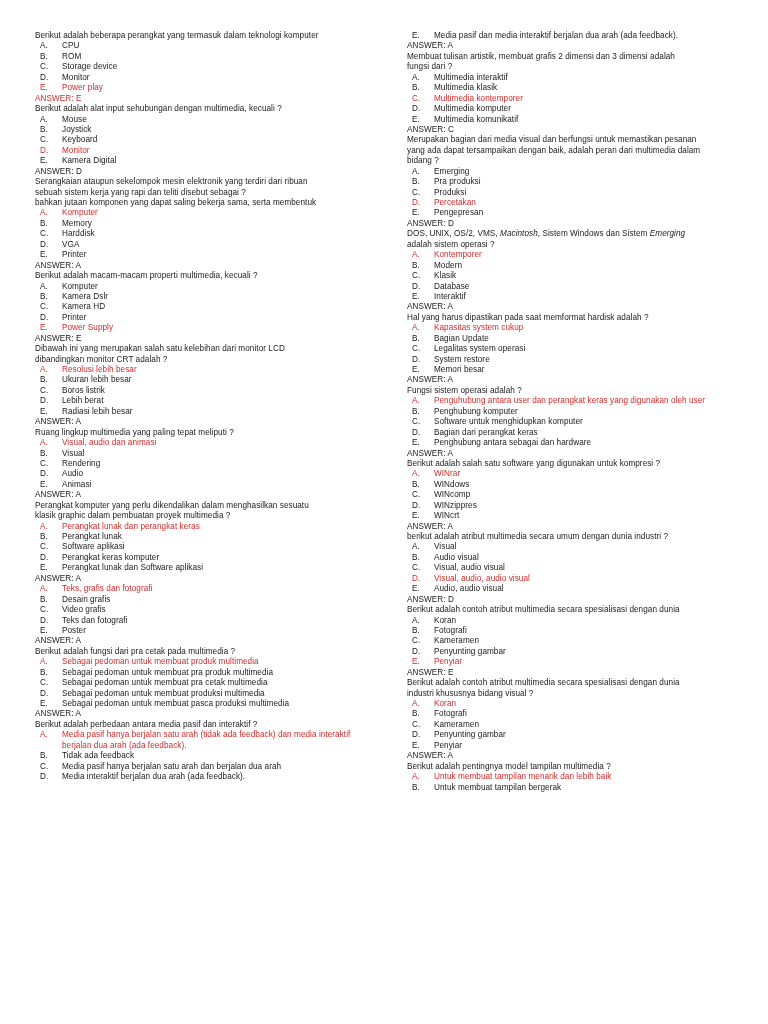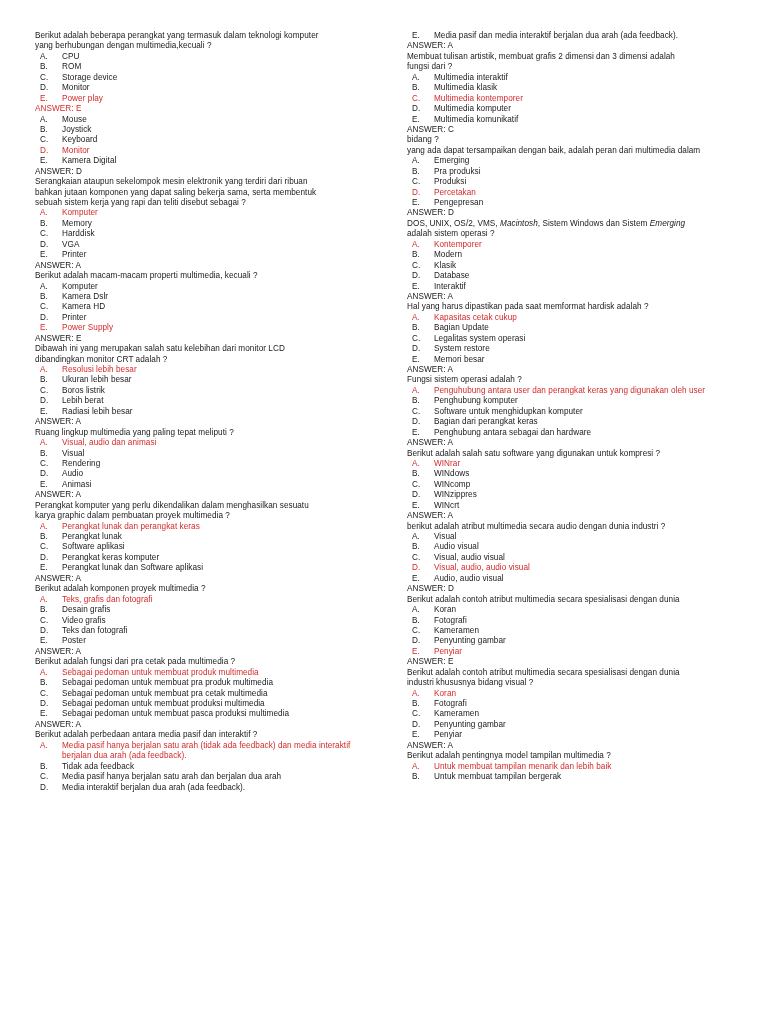--- a/index.html
+++ b/index.html
@@ -30,21 +30,20 @@
   .answer.red { color: #d42a2a; }
   em { }
 </style>
 </head>
 <body>
 
 <div class="page">
   <div class="col left" id="col-left">
       <div class="qblock">
         <div class="line q">Berikut adalah beberapa perangkat yang termasuk dalam teknologi komputer</div>
-        <div class="line q">yang berhubungan dengan multimedia,kecuali ?</div>
         <div class="opt line">
           <span class="letter">A.</span>
           <span class="text">CPU</span>
         </div>
         <div class="opt line">
           <span class="letter">B.</span>
           <span class="text">ROM</span>
         </div>
         <div class="opt line">
           <span class="letter">C.</span>
@@ -54,20 +53,21 @@
           <span class="letter">D.</span>
           <span class="text">Monitor</span>
         </div>
         <div class="opt correct line">
           <span class="letter">E.</span>
           <span class="text">Power play</span>
         </div>
         <div class="line answer red">ANSWER: E</div>
       </div>
       <div class="qblock">
+        <div class="line q">Berikut adalah alat input sehubungan dengan multimedia, kecuali ?</div>
         <div class="opt line">
           <span class="letter">A.</span>
           <span class="text">Mouse</span>
         </div>
         <div class="opt line">
           <span class="letter">B.</span>
           <span class="text">Joystick</span>
         </div>
         <div class="opt line">
           <span class="letter">C.</span>
@@ -78,22 +78,22 @@
           <span class="text">Monitor</span>
         </div>
         <div class="opt line">
           <span class="letter">E.</span>
           <span class="text">Kamera Digital</span>
         </div>
         <div class="line answer">ANSWER: D</div>
       </div>
       <div class="qblock">
         <div class="line q">Serangkaian ataupun sekelompok mesin elektronik yang terdiri dari ribuan</div>
+        <div class="line q">sebuah sistem kerja yang rapi dan teliti disebut sebagai ?</div>
         <div class="line q">bahkan jutaan komponen yang dapat saling bekerja sama, serta membentuk</div>
-        <div class="line q">sebuah sistem kerja yang rapi dan teliti disebut sebagai ?</div>
         <div class="opt correct line">
           <span class="letter">A.</span>
           <span class="text">Komputer</span>
         </div>
         <div class="opt line">
           <span class="letter">B.</span>
           <span class="text">Memory</span>
         </div>
         <div class="opt line">
           <span class="letter">C.</span>
@@ -177,21 +177,21 @@
           <span class="text">Audio</span>
         </div>
         <div class="opt line">
           <span class="letter">E.</span>
           <span class="text">Animasi</span>
         </div>
         <div class="line answer">ANSWER: A</div>
       </div>
       <div class="qblock">
         <div class="line q">Perangkat komputer yang perlu dikendalikan dalam menghasilkan sesuatu</div>
-        <div class="line q">karya graphic dalam pembuatan proyek multimedia ?</div>
+        <div class="line q">klasik graphic dalam pembuatan proyek multimedia ?</div>
         <div class="opt correct line">
           <span class="letter">A.</span>
           <span class="text">Perangkat lunak dan perangkat keras</span>
         </div>
         <div class="opt line">
           <span class="letter">B.</span>
           <span class="text">Perangkat lunak</span>
         </div>
         <div class="opt line">
           <span class="letter">C.</span>
@@ -201,21 +201,20 @@
           <span class="letter">D.</span>
           <span class="text">Perangkat keras komputer</span>
         </div>
         <div class="opt line">
           <span class="letter">E.</span>
           <span class="text">Perangkat lunak dan Software aplikasi</span>
         </div>
         <div class="line answer">ANSWER: A</div>
       </div>
       <div class="qblock">
-        <div class="line q">Berikut adalah komponen proyek multimedia ?</div>
         <div class="opt correct line">
           <span class="letter">A.</span>
           <span class="text">Teks, grafis dan fotografi</span>
         </div>
         <div class="opt line">
           <span class="letter">B.</span>
           <span class="text">Desain grafis</span>
         </div>
         <div class="opt line">
           <span class="letter">C.</span>
@@ -302,22 +301,23 @@
           <span class="letter">D.</span>
           <span class="text">Multimedia komputer</span>
         </div>
         <div class="opt line">
           <span class="letter">E.</span>
           <span class="text">Multimedia komunikatif</span>
         </div>
         <div class="line answer">ANSWER: C</div>
       </div>
       <div class="qblock">
+        <div class="line q">Merupakan bagian dari media visual dan berfungsi untuk memastikan pesanan</div>
+        <div class="line q">yang ada dapat tersampaikan dengan baik, adalah peran dari multimedia dalam</div>
         <div class="line q">bidang ?</div>
-        <div class="line q">yang ada dapat tersampaikan dengan baik, adalah peran dari multimedia dalam</div>
         <div class="opt line">
           <span class="letter">A.</span>
           <span class="text">Emerging</span>
         </div>
         <div class="opt line">
           <span class="letter">B.</span>
           <span class="text">Pra produksi</span>
         </div>
         <div class="opt line">
           <span class="letter">C.</span>
@@ -355,21 +355,21 @@
         <div class="opt line">
           <span class="letter">E.</span>
           <span class="text">Interaktif</span>
         </div>
         <div class="line answer">ANSWER: A</div>
       </div>
       <div class="qblock">
         <div class="line q">Hal yang harus dipastikan pada saat memformat hardisk adalah ?</div>
         <div class="opt correct line">
           <span class="letter">A.</span>
-          <span class="text">Kapasitas cetak cukup</span>
+          <span class="text">Kapasitas system cukup</span>
         </div>
         <div class="opt line">
           <span class="letter">B.</span>
           <span class="text">Bagian Update</span>
         </div>
         <div class="opt line">
           <span class="letter">C.</span>
           <span class="text">Legalitas system operasi</span>
         </div>
         <div class="opt line">
@@ -424,21 +424,21 @@
           <span class="letter">D.</span>
           <span class="text">WINzippres</span>
         </div>
         <div class="opt line">
           <span class="letter">E.</span>
           <span class="text">WINcrt</span>
         </div>
         <div class="line answer">ANSWER: A</div>
       </div>
       <div class="qblock">
-        <div class="line q">berikut adalah atribut multimedia secara audio dengan dunia industri ?</div>
+        <div class="line q">berikut adalah atribut multimedia secara umum dengan dunia industri ?</div>
         <div class="opt line">
           <span class="letter">A.</span>
           <span class="text">Visual</span>
         </div>
         <div class="opt line">
           <span class="letter">B.</span>
           <span class="text">Audio visual</span>
         </div>
         <div class="opt line">
           <span class="letter">C.</span>

